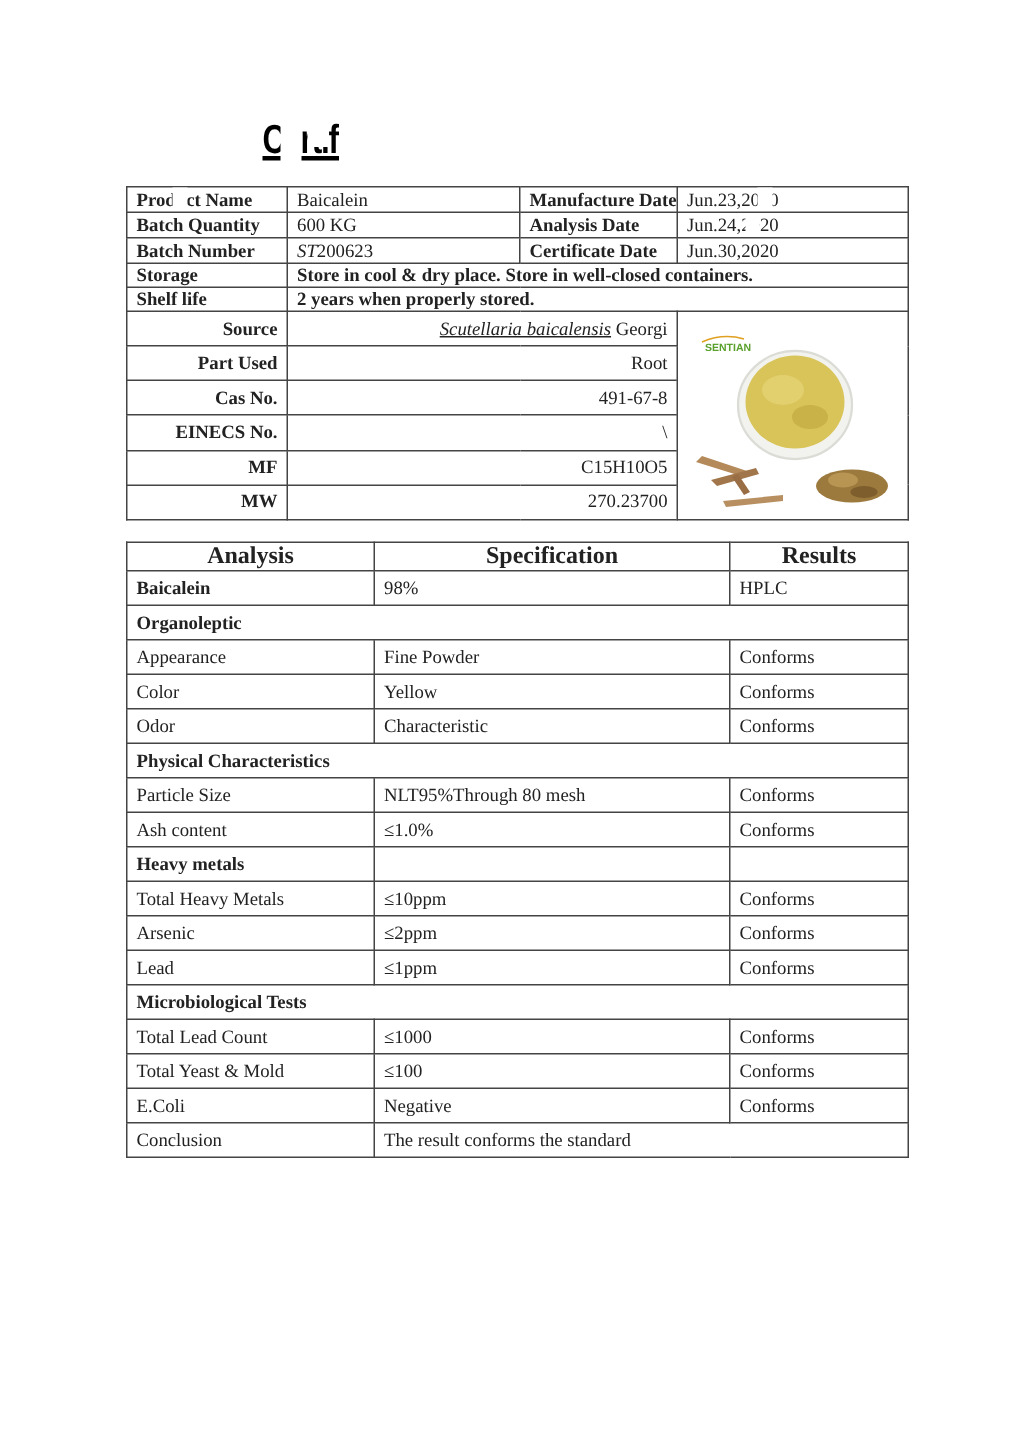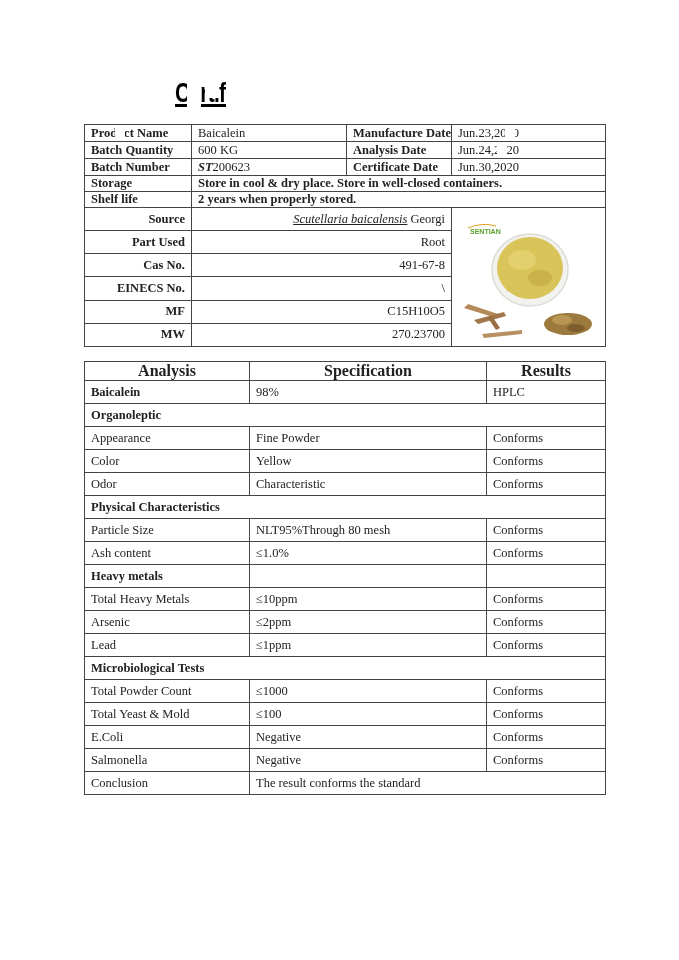--- a/index.html
+++ b/index.html
@@ -17,21 +17,21 @@
   #info tr.r17 td { height:16px; }
   #info tr.r14 td { height:13px; }
   #info tr.r23 td { height:22px;text-align:right; }
   .imgcell { padding:0; position:relative; }
   .product-image { position:relative; width:152px; height:138px; overflow:hidden; }
   #analysis { top:361px; width:521px; table-layout:fixed; }
   #analysis th { font-size:16px; font-weight:bold; height:18px; text-align:center; }
   #analysis td { height:22px; }
   #analysis td.cat { font-weight:bold; }
   .it { font-style:italic;text-decoration:underline; }
-  .bi { font-weight:bold; font-style:italic;margin-top:40px; }
+  .bi { font-weight:normal; font-style:italic;margin-top:40px; }
 </style>
 </head>
 <body>
 
 <div class="title-wrap">
   <div class="title">Certificate of Analysis</div>
 
   <div class="mask" style="left:37px;top:0;width:14px;height:30px;"></div>
   <div class="mask" style="left:55px;top:0;width:14px;height:20px;"></div>
   <div class="mask" style="left:76px;top:0;width:152px;height:30px;"></div>
@@ -194,37 +194,32 @@
       </tr>
       <tr>
         <td>Lead</td>
         <td>≤1ppm</td>
         <td>Conforms</td>
       </tr>
       <tr>
         <td class="cat" colspan="3">Microbiological Tests</td>
       </tr>
       <tr>
-        <td>Total Powder Count</td>
+        <td>Total Lead Count</td>
         <td>≤1000</td>
         <td>Conforms</td>
       </tr>
       <tr>
         <td>Total Yeast &amp; Mold</td>
         <td>≤100</td>
         <td>Conforms</td>
       </tr>
       <tr>
         <td>E.Coli</td>
         <td>Negative</td>
         <td>Conforms</td>
       </tr>
       <tr>
-        <td>Salmonella</td>
-        <td>Negative</td>
-        <td>Conforms</td>
-      </tr>
-      <tr>
         <td>Conclusion</td>
         <td colspan="2">The result conforms the standard</td>
       </tr>
     </tbody>
 </table>
 
 </body></html>

